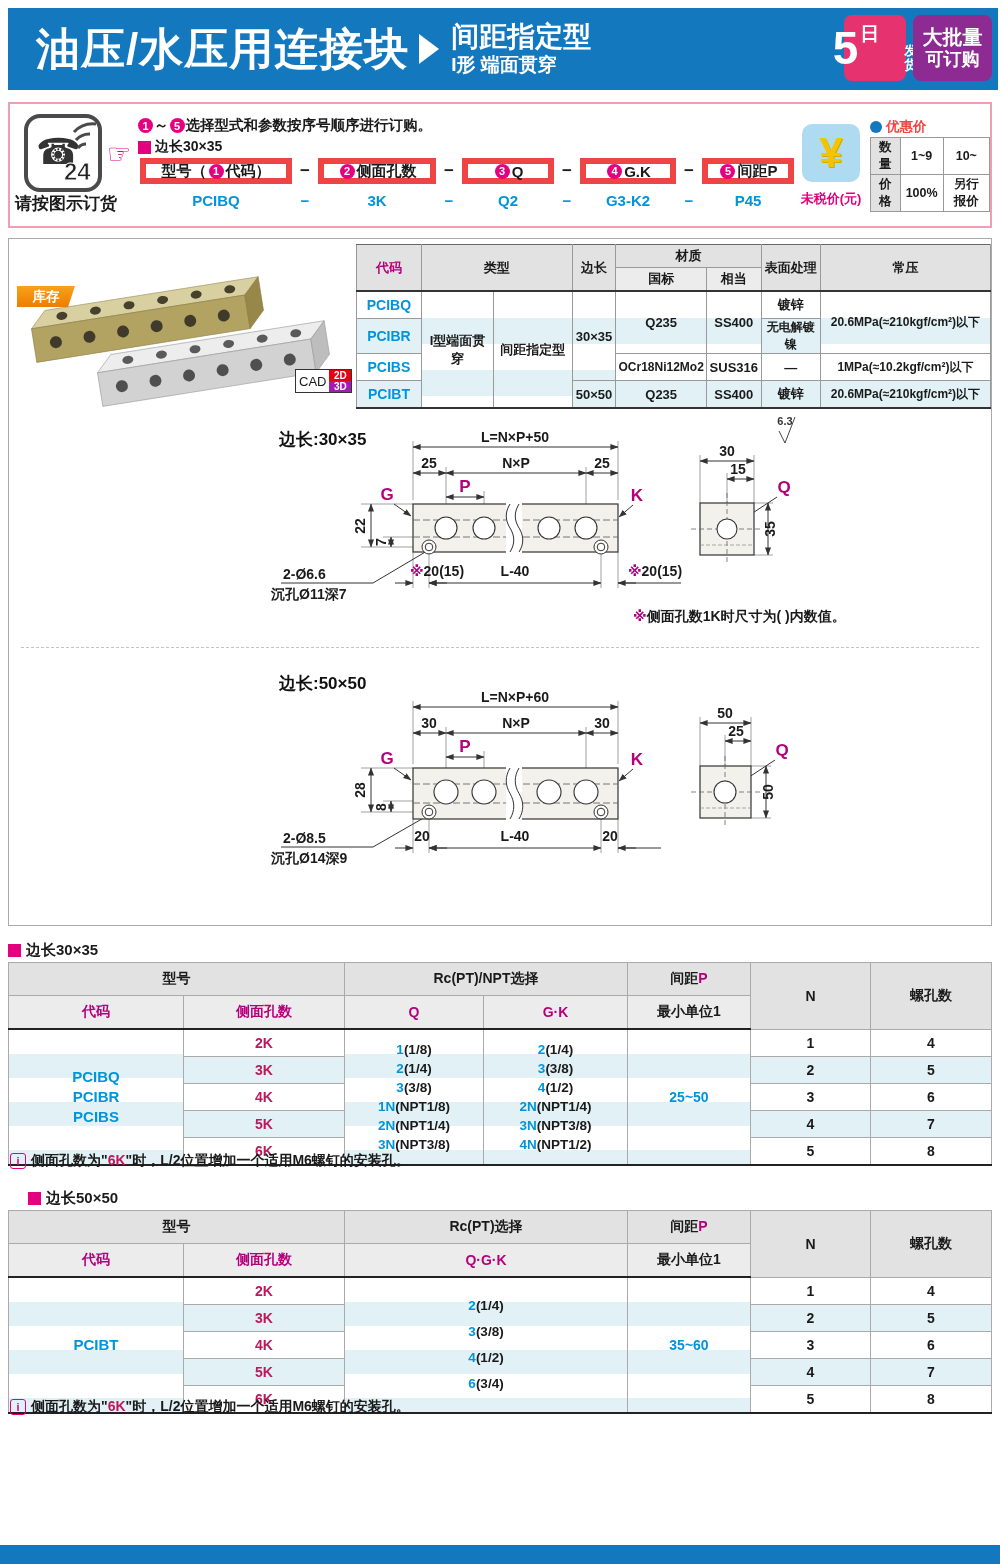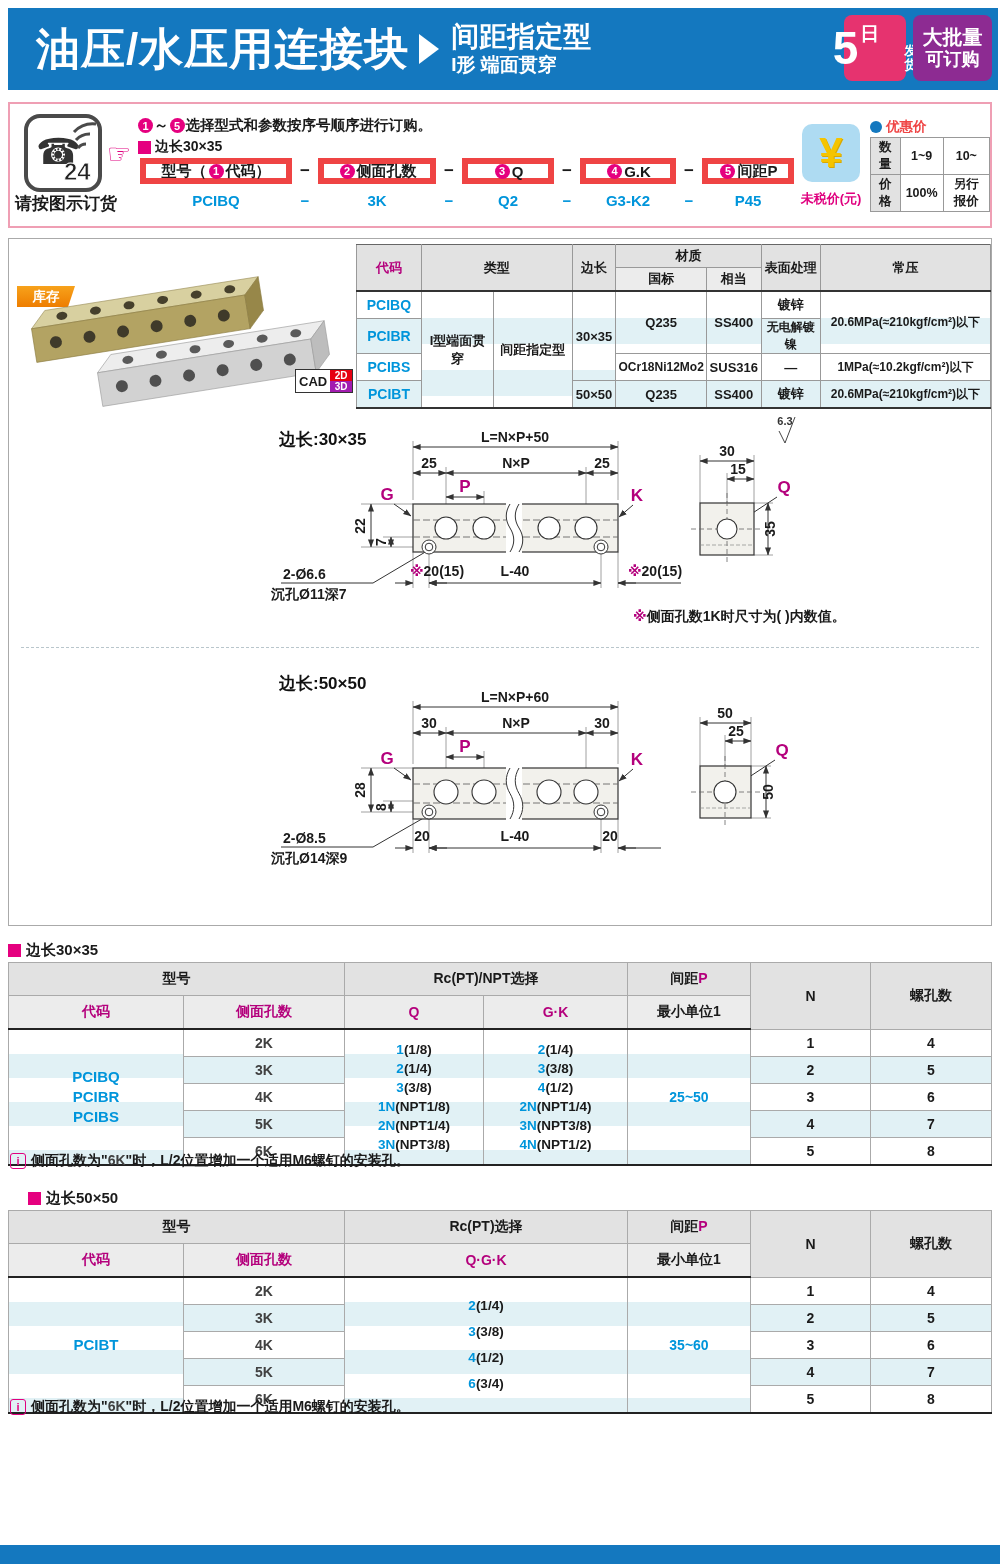--- a/index.html
+++ b/index.html
@@ -50,21 +50,21 @@
   .ptable{left:860px;top:33px;border-collapse:collapse;font-size:12.5px;}
   .ptable th,.ptable td{border:1px solid #999;padding:1px 5px;height:18px;}
   .ptable th{background:#e2e2e2;font-weight:800;}
   .ptable td{background:#fff;font-weight:700;text-align:center;}
 
   
   #content{left:8px;top:238px;width:984px;height:688px;border:1px solid #aaa;background:#fff;box-sizing:border-box;}
   #stock{left:8px;top:3px;width:58px;height:21px;background:linear-gradient(#f7a21b,#ee7d00);color:#fff;font-size:13.5px;font-weight:800;display:flex;align-items:center;justify-content:center;clip-path:polygon(0 0,100% 0,88% 100%,0 100%);margin-top:44px;}
   #photo{left:8px;top:22px;}
   #cad{left:286px;top:130px;display:flex;align-items:stretch;border:1px solid #333;background:#fff;}
-  .cad-txt{font-size:13px;font-weight:700;padding:3px 3px;display:flex;align-items:center;}
+  .cad-txt{font-size:13px;font-weight:400;padding:3px 3px;display:flex;align-items:center;}
   .cad-col{display:flex;flex-direction:column;width:22px;}
   .cad-col span{flex:1;display:flex;align-items:center;justify-content:center;color:#fff;font-size:10px;font-weight:800;}
   .cad-2d{background:#e60012;}
   .cad-3d{background:#a21caf;}
   .dashsep{left:12px;top:408px;width:958px;border-top:1px dashed #b9c6cc;}
   #pnote{left:196px;top:636px;display:flex;align-items:center;gap:5px;font-size:14.5px;font-weight:800;}
   .inote{width:14px;height:14px;border:1.5px solid #e0007f;border-radius:3px;color:#e0007f;font-size:11px;font-weight:800;line-height:14px;text-align:center;flex:none;}
   .inote::before{content:"i";}
   .mgtx{color:#b4007c;}
 
@@ -84,21 +84,21 @@
 
   
   .sechead{display:flex;align-items:center;gap:5px;font-size:15px;font-weight:800;}
   .btable{border-collapse:collapse;table-layout:fixed;width:984px;font-size:14px;border:1px solid #777;border-bottom:2px solid #222;}
   .btable th,.btable td{border:1px solid #aaa;text-align:center;}
   .btable thead tr.h1 th{background:#e2e2e2;font-weight:800;height:30px;}
   .btable thead tr.h2 th{background:#ececec;font-weight:800;height:30px;border-bottom:2px solid #222;}
   .btable tbody td{height:24px;font-weight:700;}
   .btable tbody tr:nth-child(even) td{background:#e1f1f5;}
   .striped24{background:repeating-linear-gradient(to bottom,#fff 0 24px,#e1f1f5 24px 48px)!important;}
-  .kblue{color:#404040;font-weight:800;}
+  .kblue{color:#be185d;font-weight:800;}
   .codes .code{color:#0095db;font-weight:800;font-size:15px;line-height:20px;}
   .opts{vertical-align:middle;}
   .opt{line-height:19px;font-size:13.5px;font-weight:700;}
   .opt2{line-height:26px;font-size:13.5px;font-weight:700;}
   .bnum{color:#0095db;font-weight:800;}
   .noteline{display:flex;align-items:center;gap:5px;font-size:14px;font-weight:800;}
 
   
   #footer{left:0;top:1545px;width:1000px;height:19px;background:#1478bf;}
 

